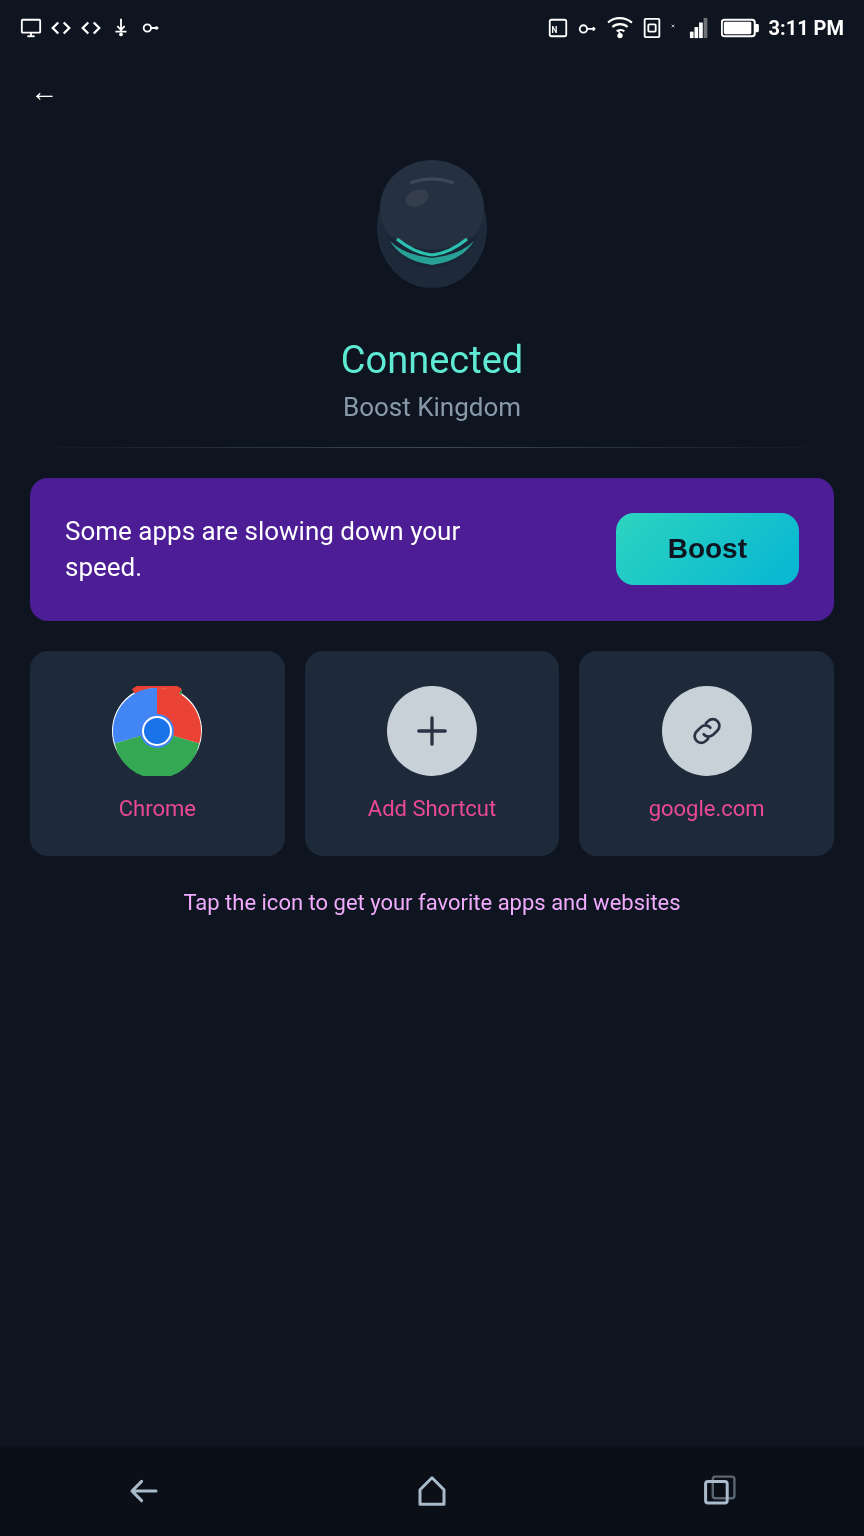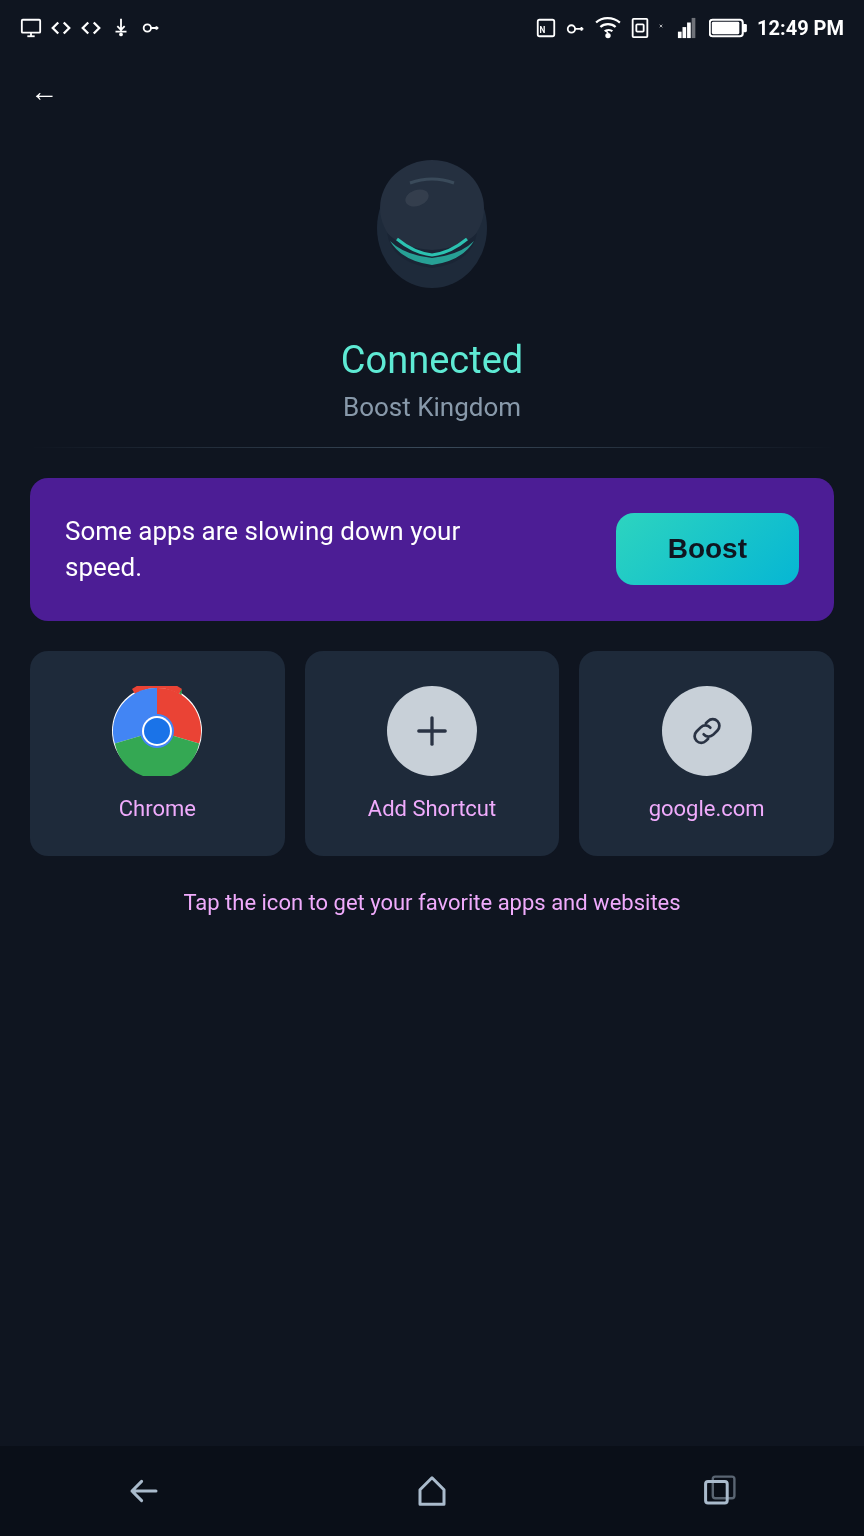--- a/index.html
+++ b/index.html
@@ -154,21 +154,21 @@
       width: 90px;
       height: 90px;
       border-radius: 50%;
       display: flex;
       align-items: center;
       justify-content: center;
     }
 
     .shortcut-label {
       font-size: 22px;
-      color: #f0abfc;
+      color: #ec4899;
       text-align: left;
     }
 
     
     .chrome-icon {
       width: 90px;
       height: 90px;
     }
 
     
@@ -278,21 +278,21 @@
       <rect x="6" y="11" width="4" height="12"></rect>
       <rect x="11" y="6" width="4" height="17"></rect>
       <rect x="16" y="1" width="4" height="22" opacity="0.4"></rect>
     </svg>
 
     <svg viewBox="0 0 28 16" fill="white" width="40" height="22">
       <rect x="0" y="2" width="24" height="12" rx="2" fill="none" stroke="white" stroke-width="1.5"></rect>
       <rect x="1.5" y="3.5" width="20" height="9" rx="1" fill="white"></rect>
       <rect x="24" y="5" width="3" height="6" rx="1" fill="white"></rect>
     </svg>
-    <span style="font-size:20px; font-weight:bold;">12:49 PM</span>
+    <span style="font-size:20px; font-weight:bold;">3:11 PM</span>
   </div>
 </div>
 
 <div class="back-btn">
   <span class="back-arrow">←</span>
 </div>
 
 <div class="main-content">
 
   <div class="helmet-container">

